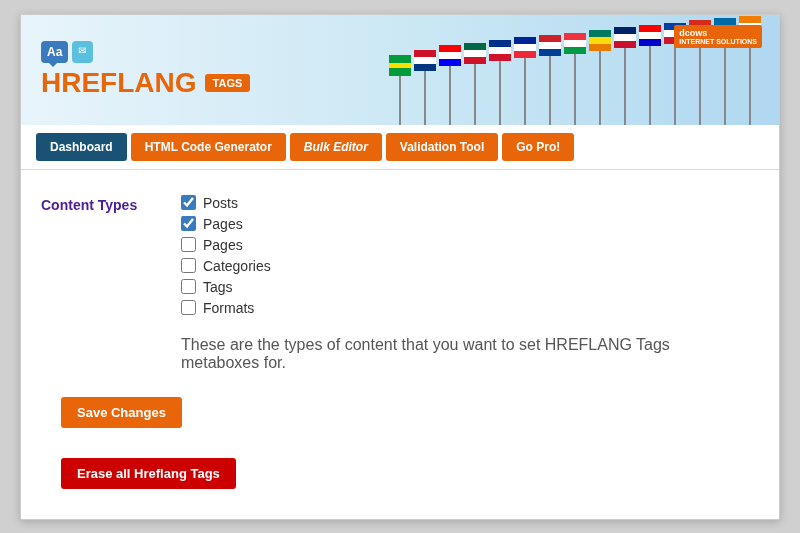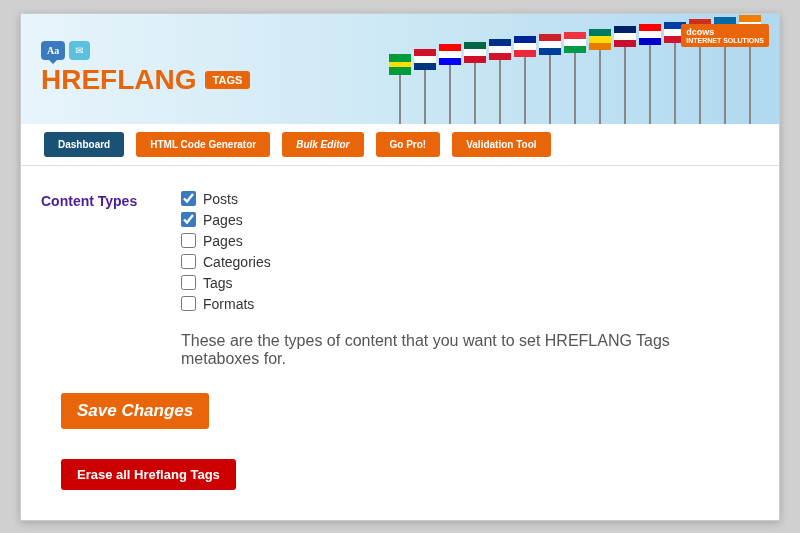--- a/index.html
+++ b/index.html
@@ -37,26 +37,25 @@
       z-index: 2;
     }
     .logo-icons {
       display: flex;
       gap: 4px;
       margin-bottom: 4px;
     }
     .speech-bubble-aa {
       background: #3a7abf;
       color: #fff;
-      font-size: 10px;
+      font-size: 12px;
       font-weight: bold;
       padding: 4px 6px;
       border-radius: 4px;
       position: relative;
-      font-family: Liberation Serif, serif;
     }
     .speech-bubble-aa::after {
       content: '';
       position: absolute;
       bottom: -4px;
       left: 8px;
       width: 0;
       height: 0;
       border-left: 4px solid transparent;
       border-right: 4px solid transparent;
@@ -97,21 +96,21 @@
       height: 110px;
       width: 400px;
       overflow: hidden;
       display: flex;
       align-items: flex-end;
     }
     
     .dcows-logo {
       position: absolute;
       top: 10px;
-      right: 10px;
+      right: 17px;
       background: #e8650a;
       color: #fff;
       font-size: 9px;
       font-weight: bold;
       padding: 3px 5px;
       border-radius: 2px;
       z-index: 10;
     }
     .dcows-sub {
       font-size: 7px;
@@ -121,29 +120,28 @@
     .nav-bar {
       background: #fff;
       border-bottom: 1px solid #ddd;
       padding: 8px 15px;
       display: flex;
       gap: 4px;
       align-items: center;
     }
     .nav-btn {
       padding: 7px 14px;
-      font-size: 10px;
+      font-size: 12px;
       font-weight: bold;
       border: none;
       border-radius: 3px;
       cursor: pointer;
       color: #fff;
       text-decoration: none;
       display: inline-block;
-      margin-left: 8px;
     }
     .nav-btn-dashboard { background: #1a5276; }
     .nav-btn-html { background: #e8650a; }
     .nav-btn-bulk { background: #e8650a; font-style: italic; }
     .nav-btn-validation { background: #e8650a; }
     .nav-btn-gopro { background: #e8650a; }
     
     .main-content {
       padding: 25px 20px 30px 20px;
       min-height: 320px;
@@ -184,28 +182,27 @@
       font-size: 16px;
       color: #555;
       margin: 15px 0 25px 140px;
       max-width: 500px;
     }
     .save-changes-btn {
       background: #e8650a;
       color: #fff;
       border: none;
       padding: 8px 16px;
-      font-size: 17px;
+      font-size: 13px;
       font-weight: bold;
       border-radius: 3px;
       cursor: pointer;
       margin-left: 20px;
       margin-bottom: 30px;
       display: block;
-      font-style: italic;
     }
     .erase-btn {
       background: #cc0000;
       color: #fff;
       border: none;
       padding: 8px 16px;
       font-size: 13px;
       font-weight: bold;
       border-radius: 3px;
       cursor: pointer;
@@ -316,22 +313,22 @@
     <div class="dcows-logo">
       <span>dcows</span>
       <span class="dcows-sub">INTERNET SOLUTIONS</span>
     </div>
   </div>
 
   <div class="nav-bar">
     <button class="nav-btn nav-btn-dashboard">Dashboard</button>
     <button class="nav-btn nav-btn-html">HTML Code Generator</button>
     <button class="nav-btn nav-btn-bulk">Bulk Editor</button>
+    <button class="nav-btn nav-btn-validation">Validation Tool</button>
     <button class="nav-btn nav-btn-gopro">Go Pro!</button>
-    <button class="nav-btn nav-btn-validation">Validation Tool</button>
   </div>
 
   <div class="main-content">
     <div class="content-types-section">
       <span class="section-label">Content Types</span>
       <div class="checkboxes-area">
         <label class="checkbox-item">
           <input type="checkbox" checked="" style="">
           <span>Posts</span>
         </label>

